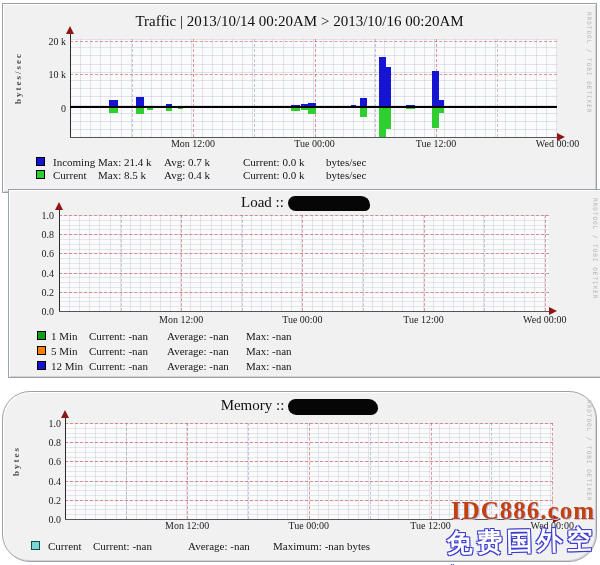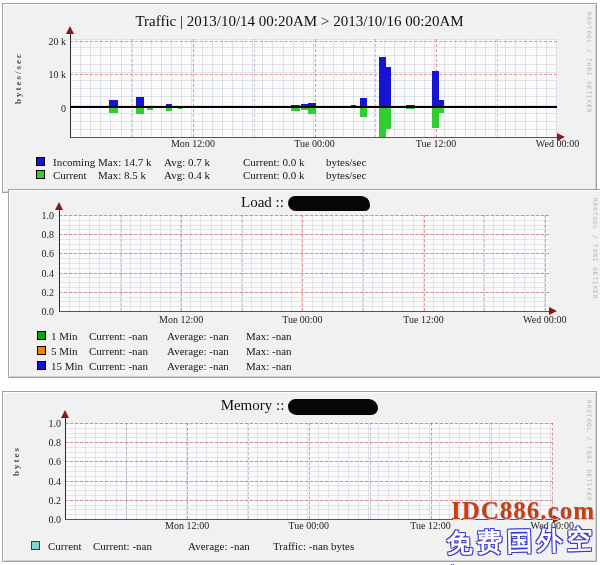--- a/index.html
+++ b/index.html
@@ -1,21 +1,21 @@
 <!DOCTYPE html>
 <html><head>
 <meta charset="utf-8">
 <style>
   html,body{margin:0;padding:0;}
   body{width:600px;height:565px;position:relative;background:#fff;
        font-family:"Liberation Serif","DejaVu Serif",serif;overflow:hidden;}
   .panel{position:absolute;left:2px;width:595px;background:#f1f1f1;
          border:1px solid #9aa1a8;box-sizing:border-box;
          box-shadow:inset 1px 1px 0 #ffffff,inset -1px -1px 0 #d2d2d2;}
-  #p0{top:3px;height:190px;} #p1{top:189px;height:189px;margin-left:6px;} #p2{top:391px;height:171px;}
+  #p0{top:3px;height:190px;} #p1{top:189px;height:189px;margin-left:6px;} #p2{top:391px;height:171px;border-radius:28px;}
   .title{position:absolute;left:0;width:100%;display:flex;justify-content:center;
          align-items:center;gap:4px;font-size:15px;color:#101010;}
   #p0 .title{top:9px;} #p1 .title{top:4px;} #p2 .title{top:5px;}
   .redact{display:inline-block;background:#060606;border-radius:7px;position:relative;top:1px;}
   #p1 .redact{width:82px;height:15px;border-radius:8px 10px 6px 9px;}
   #p2 .redact{width:90px;height:16px;border-radius:9px 11px 8px 10px;}
   .plot{position:absolute;background:#fbfbfc;overflow:hidden;}
   #p0 .plot{left:67px;top:35px;width:487px;height:98px;}
   #p1 .plot{left:50px;top:25px;width:490px;height:96px;}
   #p2 .plot{left:62px;top:31px;width:488px;height:96px;}
@@ -108,21 +108,21 @@
     <div class="ytick" style="left: 25px; top: 32px;">20 k</div>
     <div class="ytick" style="left: 25px; top: 65.3333px;">10 k</div>
     <div class="ytick" style="left: 25px; top: 98.6667px;">0</div>
     <div class="xtick" style="left: 190px; top: 134px;">Mon 12:00</div>
     <div class="xtick" style="left: 311.5px; top: 134px;">Tue 00:00</div>
     <div class="xtick" style="left: 433px; top: 134px;">Tue 12:00</div>
     <div class="xtick" style="left: 554.5px; top: 134px;">Wed 00:00</div>
     <div class="lrow" style="top: 152px;">
       <div class="sw" style="left: 33px; background: rgb(20, 20, 210);"></div>
       <div class="txt" style="left: 50px;">Incoming</div>
-      <div class="txt" style="left: 95px;">Max: 14.7 k</div>
+      <div class="txt" style="left: 95px;">Max: 21.4 k</div>
       <div class="txt" style="left: 161px;">Avg: 0.7 k</div>
       <div class="txt" style="left: 240px;">Current: 0.0 k</div>
       <div class="txt" style="left: 323px;">bytes/sec</div>
     </div>
     <div class="lrow" style="top: 165px;">
       <div class="sw" style="left: 33px; background: rgb(47, 207, 47);"></div>
       <div class="txt" style="left: 50px;">Current</div>
       <div class="txt" style="left: 95px;">Max: 8.5 k</div>
       <div class="txt" style="left: 161px;">Avg: 0.4 k</div>
       <div class="txt" style="left: 240px;">Current: 0.0 k</div>
@@ -174,21 +174,21 @@
     </div>
     <div class="lrow" style="top: 155px; text-decoration: underline;">
       <div class="sw" style="left: 28px; background: rgb(255, 125, 0);"></div>
       <div class="txt" style="left: 42px;">5 Min</div>
       <div class="txt" style="left: 80px;">Current: -nan</div>
       <div class="txt" style="left: 158px;">Average: -nan</div>
       <div class="txt" style="left: 237px;">Max: -nan</div>
     </div>
     <div class="lrow" style="top: 170px;">
       <div class="sw" style="left: 28px; background: rgb(20, 20, 204);"></div>
-      <div class="txt" style="left: 42px;">15 Min</div>
+      <div class="txt" style="left: 42px;">12 Min</div>
       <div class="txt" style="left: 80px;">Current: -nan</div>
       <div class="txt" style="left: 158px;">Average: -nan</div>
       <div class="txt" style="left: 237px;">Max: -nan</div>
     </div>
   </section>
 
 <section class="panel" id="p2">
   <div class="title">
     <span>Memory ::</span>
     <span class="redact"></span>
@@ -222,18 +222,18 @@
     <div class="ytick" style="left: 20px; top: 122px;">0.0</div>
     <div class="xtick" style="left: 184.18px; top: 128px;">Mon 12:00</div>
     <div class="xtick" style="left: 305.86px; top: 128px;">Tue 00:00</div>
     <div class="xtick" style="left: 427.54px; top: 128px;">Tue 12:00</div>
     <div class="xtick" style="left: 549.22px; top: 128px;">Wed 00:00</div>
     <div class="lrow" style="top: 148px;">
       <div class="sw" style="left: 28px; background: rgb(127, 212, 212); border-color: rgb(11, 79, 79);"></div>
       <div class="txt" style="left: 45px;">Current</div>
       <div class="txt" style="left: 90px;">Current: -nan</div>
       <div class="txt" style="left: 185px;">Average: -nan</div>
-      <div class="txt" style="left: 270px;">Traffic: -nan bytes</div>
+      <div class="txt" style="left: 270px;">Maximum: -nan bytes</div>
     </div>
   </section>
 
 <div class="brand">IDC886.com</div>
 <div class="slogan">免费国外空间</div>
 
 </body></html>

